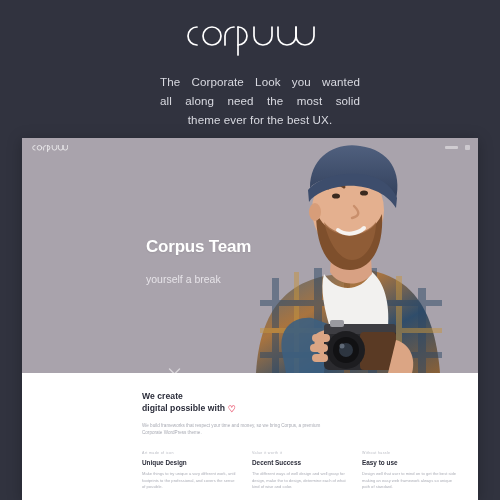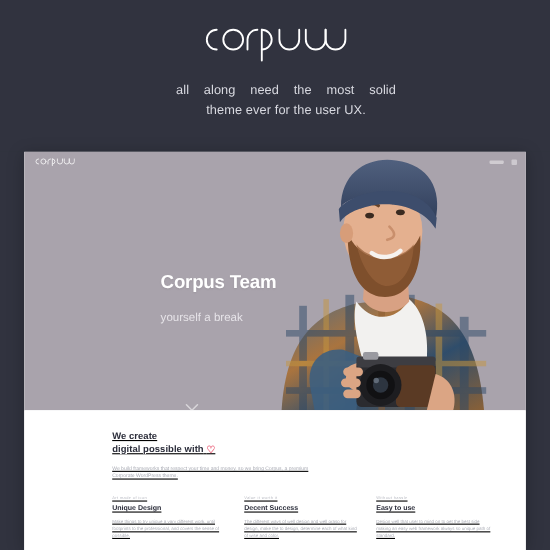--- a/index.html
+++ b/index.html
@@ -125,21 +125,21 @@
     position: absolute;
     left: 124px;
     top: 98px;
     z-index: 3;
   }
   .hero-title {
     color: #ffffff;
     font-size: 17px;
     font-weight: bold;
     letter-spacing: -.2px;
-    margin: 12px 0 3px 0;
+    margin: 2px 0 3px 0;
     line-height: 1.1;
     text-shadow: 0 1px 2px rgba(0,0,0,.08);
   }
   .hero-sub {
     color: #e6e3e8;
     font-size: 10.5px;
     line-height: 13px;
     margin: 0;
     font-weight: normal;
   }
@@ -156,22 +156,21 @@
     position: absolute;
     left: 0;
     top: 235px;
     width: 456px;
     height: 127px;
     background: #ffffff;
     padding: 18px 0 0 0;
     box-sizing: border-box;
   }
   .content-inner {
-    padding: 0 22px 0 80px;
-    text-decoration: underline;
+    padding: 0 22px 0 120px;
   }
   .sec-title {
     color: #2b2d3a;
     font-size: 8.6px;
     font-weight: bold;
     line-height: 11.5px;
     margin: 0 0 7px 0;
     letter-spacing: .05px;
   }
   .sec-title .heart {
@@ -237,22 +236,23 @@
 
           <path d="M79 14v9a9 9 0 0 0 18 0v-9"></path>
 
           <path d="M103 14v9a9 9 0 0 0 9 9 9 9 0 0 0 9-9v-9"></path>
           <path d="M121 14v9a9 9 0 0 0 9 9 9 9 0 0 0 9-9v-9"></path>
         </g>
       </svg>
     </div>
 
     <div class="tagline">
+      <span class="line">The Corporate Look you wanted</span>
       <span class="line">all along need the most solid</span>
-      <span class="line last">theme ever for the user UX.</span>
+      <span class="line last">theme ever for the best UX.</span>
     </div>
   </div>
 
   <div class="frame">
 
     <div class="hero">
 
       <div class="hero-photo">
         <svg width="258" height="235" viewBox="0 0 258 235" aria-hidden="true">
           <defs>

